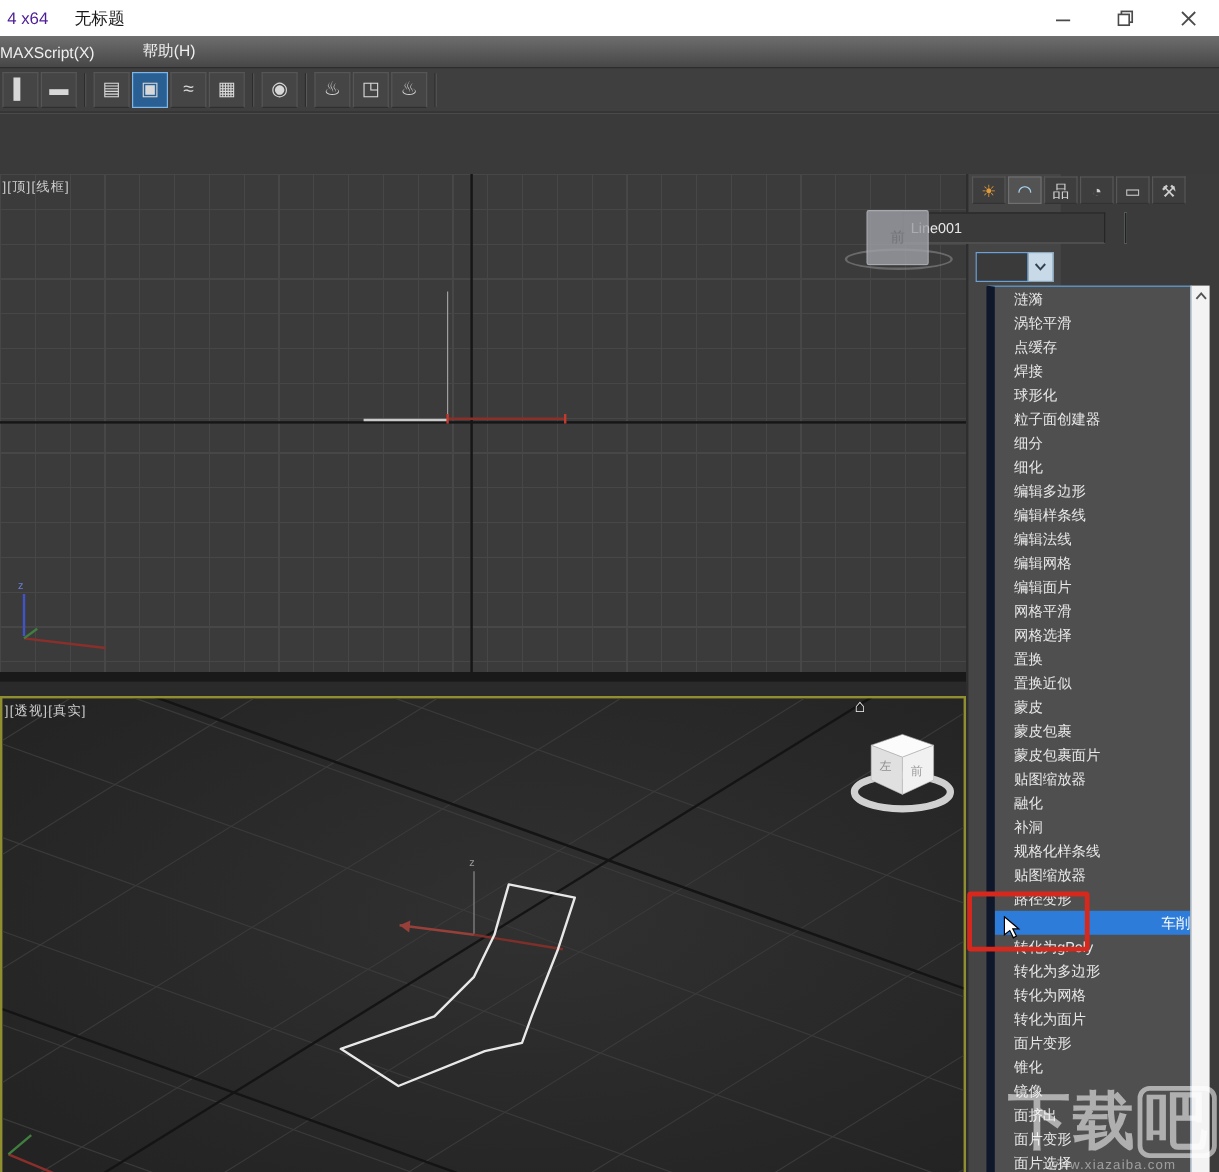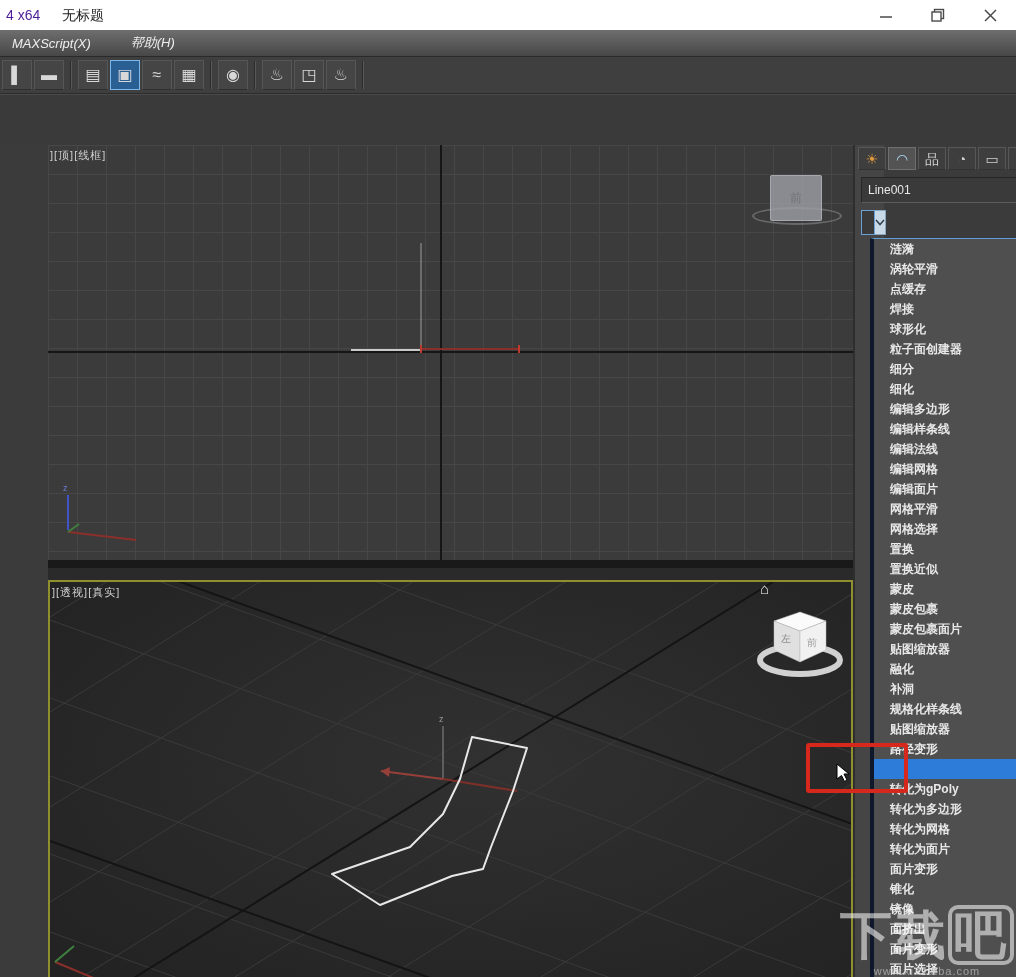--- a/index.html
+++ b/index.html
@@ -10,36 +10,36 @@
   .titlebar { position:absolute; left:0; top:0; width:100%; height:30px; background:#ffffff; }
   .title-text { position:absolute; left:6px; top:7px; font-size:14px; color:#4c1d95; }
   .doc-title { position:absolute; left:62px; top:7px; font-size:14px; color:#1a1a1a; }
   .win-controls { position:absolute; right:0; top:0; height:30px; display:flex; }
   .wc { width:52px; height:30px; display:flex; align-items:center; justify-content:center; color:#4a4a4a; }
 
   
   .menubar { position:absolute; left:0; top:30px; width:100%; height:27px;
     background:linear-gradient(#6e6e6e,#474747); border-bottom:1px solid #2a2a2a;
     display:flex; align-items:center; }
-  .menu-item { color:#efefef; font-size:13px; padding:0 14px 0 12px;font-style:italic; }
+  .menu-item { color:#efefef; font-size:13px; padding:0 14px 0 0; }
   .menu-item + .menu-item { padding-left:26px; }
 
   
   .toolbar { position:absolute; left:0; top:57px; width:100%; height:37px; background:#3f3f3f;
     border-bottom:1px solid #2c2c2c; display:flex; align-items:center; padding-left:1px; }
   .tb-btn { width:30px; height:30px; margin:0 1px; display:flex; align-items:center; justify-content:center;
     background:#454545; border:1px solid #565656; border-bottom-color:#2f2f2f; }
   .tb-btn.active { background:#2a5f93; border:1px solid #7db6e8; }
   .tb-glyph { font-size:16px; color:#d8d8d8; line-height:1; }
   .tb-sep { width:2px; height:28px; margin:0 5px; background:#2d2d2d; border-right:1px solid #585858; }
 
   .gapstrip { position:absolute; left:0; top:94px; width:100%; height:51px; background:#3a3a3a; border-top:1px solid #4a4a4a; }
 
   
-  .main { position:absolute; left:0; top:145px; width:884px; height:832px; display:flex;padding-left:48px; }
+  .main { position:absolute; left:0; top:145px; width:884px; height:832px; display:flex; }
   .viewports { position:relative; width:805px; height:832px; background:#2a2a2a; }
   .vp-top { position:relative; width:805px; height:415px; background-color:#3b3b3b;
     background-image:repeating-linear-gradient(to right,#474747 0 1px,transparent 1px 29px),
                      repeating-linear-gradient(to bottom,#474747 0 1px,transparent 1px 29px);
     overflow:hidden; }
   .axis-v { position:absolute; left:392px; top:0; bottom:0; width:2px; background:#161616; }
   .axis-h { position:absolute; left:0; right:0; top:206px; height:2px; background:#161616; }
   .vp-split { width:805px; height:8px; background:#191919; }
   .vp-persp { position:relative; width:805px; height:409px; overflow:hidden;
     background:radial-gradient(ellipse at 55% 45%, #313131, #232323 90%);
@@ -55,31 +55,31 @@
   .home-icon { position:absolute; left:710px; top:-2px; font-size:15px; color:#f0f0f0; z-index:6; }
   .vc-persp { position:absolute; left:702px; top:22px; z-index:4; }
 
   
   .panel { position:relative; width:211px; height:832px; background:#454545; border-left:2px solid #2e2e2e; }
   .tabs { position:absolute; left:3px; top:2px; display:flex; gap:2px; }
   .tab { width:28px; height:23px; display:flex; align-items:center; justify-content:center;
     background:#3e3e3e; border:1px solid #575757; border-bottom-color:#333; }
   .tab.active { background:#535353; border-color:#6f6f6f; }
   .tab-glyph { font-size:14px; line-height:1; }
-  .name-row { position:absolute; left:6px; top:32px; right:6px; height:26px; display:flex; gap:16px; }
+  .name-row { position:absolute; left:6px; top:32px; right:6px; height:26px; display:flex; gap:16px;justify-content:center; }
   .obj-name { flex:1; height:26px; background:#3a3a3a; border:1px solid #262626; border-bottom-color:#5c5c5c;
     color:#e8e8e8; font-size:12px; padding:0 6px; font-family:"Liberation Sans","DejaVu Sans",sans-serif; }
   .swatch { width:20px; height:26px; border:1px solid #222; }
   .dd-row { position:absolute; left:6px; top:65px; right:6px; height:25px; display:flex; }
   .dd-field { flex:1; background:#3a3a3a; border:1px solid #6aa2d8; color:#ddd; font-size:12px; padding:3px 6px; }
   .dd-btn { width:21px; background:#c8dae8; border:1px solid #8aa8c0; border-left:none;
     display:flex; align-items:center; justify-content:center; }
 
   .mod-list-wrap { position:absolute; left:15px; top:93px; bottom:0; width:186px; display:flex; }
-  .mod-list { flex:1; background:#4f4f4f; border-left:4px solid #0f172a; border-top:1px solid #5e9ed6; overflow:hidden;font-weight:bold; }
+  .mod-list { flex:1; background:#4f4f4f; border-left:7px solid #0f172a; border-top:1px solid #5e9ed6; overflow:hidden; }
   .row { height:20px; line-height:20px; padding-left:16px; font-size:12px; color:#e8e8e8; white-space:nowrap; }
   .row.selected { color:#ffffff; }
   .list-scrollbar { width:16px; background:#f3f3f3; border-left:1px solid #9fb4c4; display:flex; flex-direction:column; }
   .sb-up { height:16px; display:flex; align-items:center; justify-content:center; }
 
   
   .red-annotation { position:absolute; left:806px; top:743px; width:102px; height:50px;
     border:4px solid #d6281c; border-radius:3px; z-index:30; }
   .cursor { position:absolute; left:836px; top:763px; z-index:40; }
   .watermark { position:absolute; right:2px; bottom:0px; z-index:50; text-align:center; }

